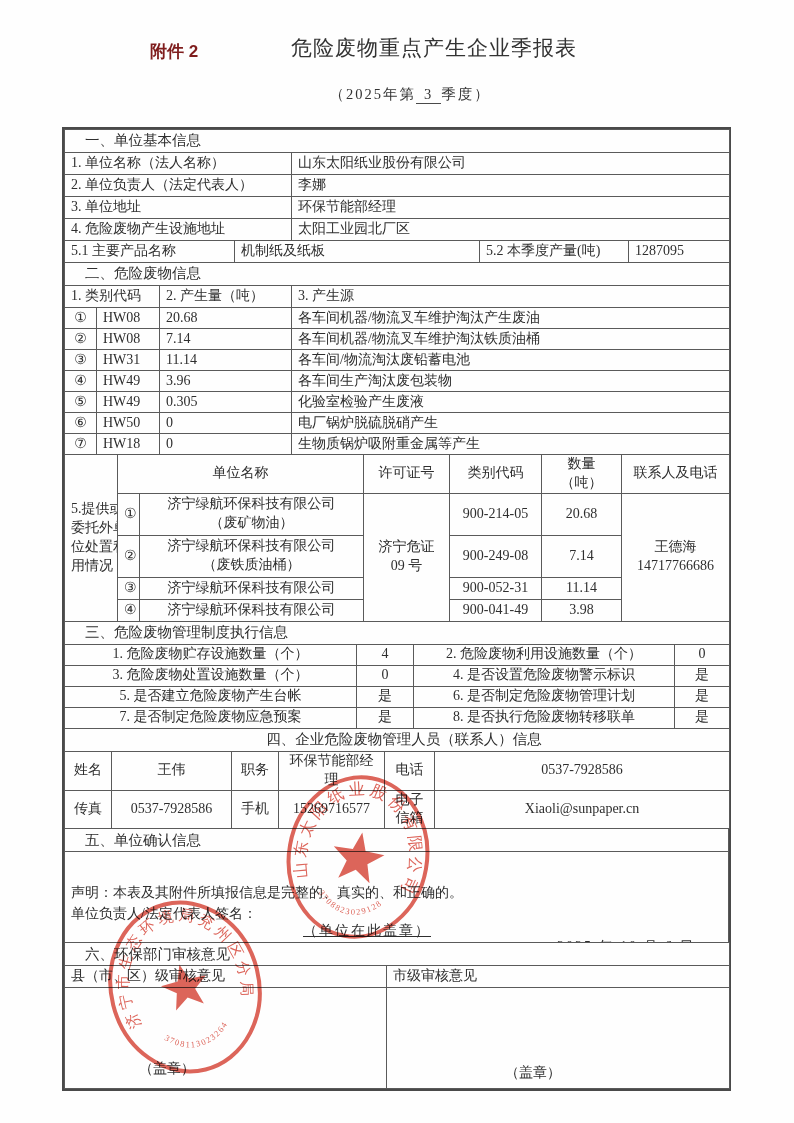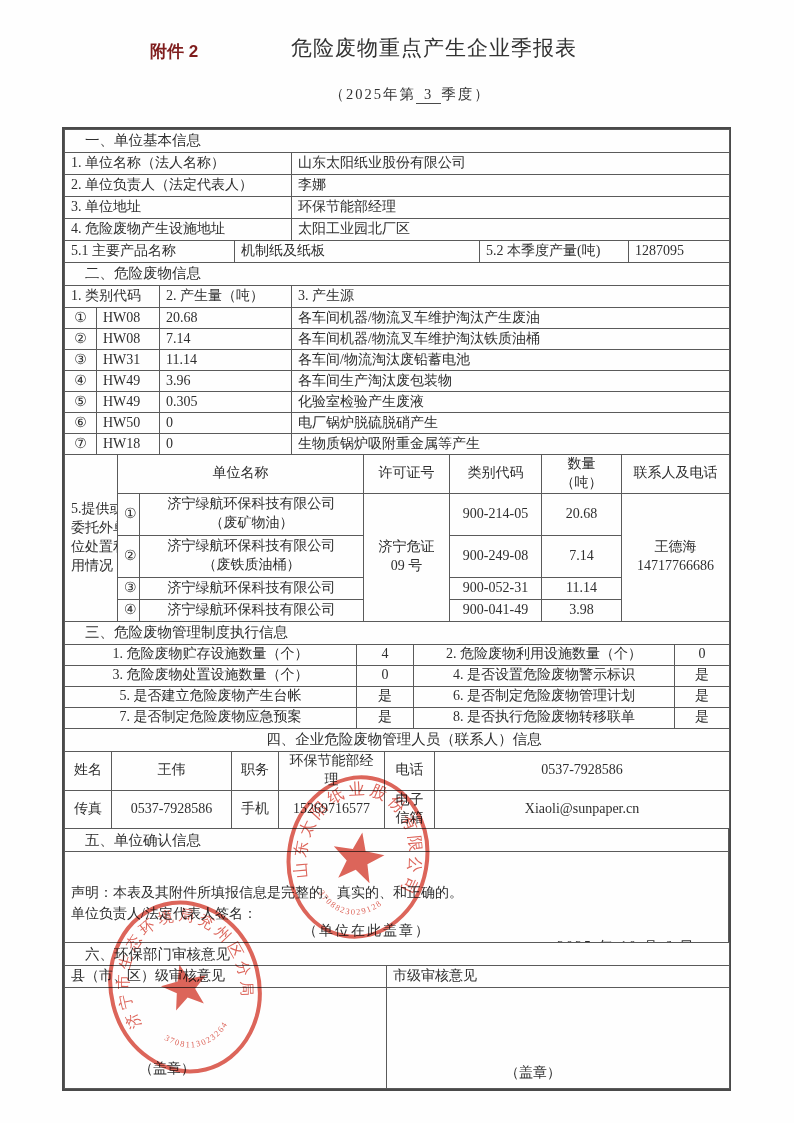--- a/index.html
+++ b/index.html
@@ -23,21 +23,21 @@
   .h22{height:22px;} .h21{height:21px;} .h20{height:20px;} .h42{height:42px;}
   .h19{height:19px;} .h34{height:34px;} .h90{height:90px;} .h100{height:100px;}
   .tc{text-align:center;}
   .vlabel{font-size:13.5px;line-height:21px;padding:0 2px 0 3px;text-align:right;white-space:nowrap;}
   .permit-cell{text-align:center;padding:0 3px;}
   .contact-cell{text-align:center;}
   .rel{position:relative;padding:0;}
   .abs{position:absolute;white-space:nowrap;margin-top:28px;}
   .stmt{left:6px;top:4px;}
   .sig{left:6px;top:25px;}
-  .stamp-here{left:238px;top:42px;letter-spacing:2px;}
+  .stamp-here{left:238px;top:42px;letter-spacing:2px;text-decoration:underline;}
   .confirm-date{left:492px;top:58px;letter-spacing:2px;}
   .seal-l{left:74px;top:44px;}
   .seal-r{left:118px;top:48px;}
   .ymd-l{left:195px;top:74px;letter-spacing:6px;}
   .ymd-r{right:16px;top:74px;letter-spacing:6px;}
   
   .seal{position:absolute;mix-blend-mode:multiply;opacity:.88;pointer-events:none;z-index:5;}
 </style>
 </head>
 <body>

